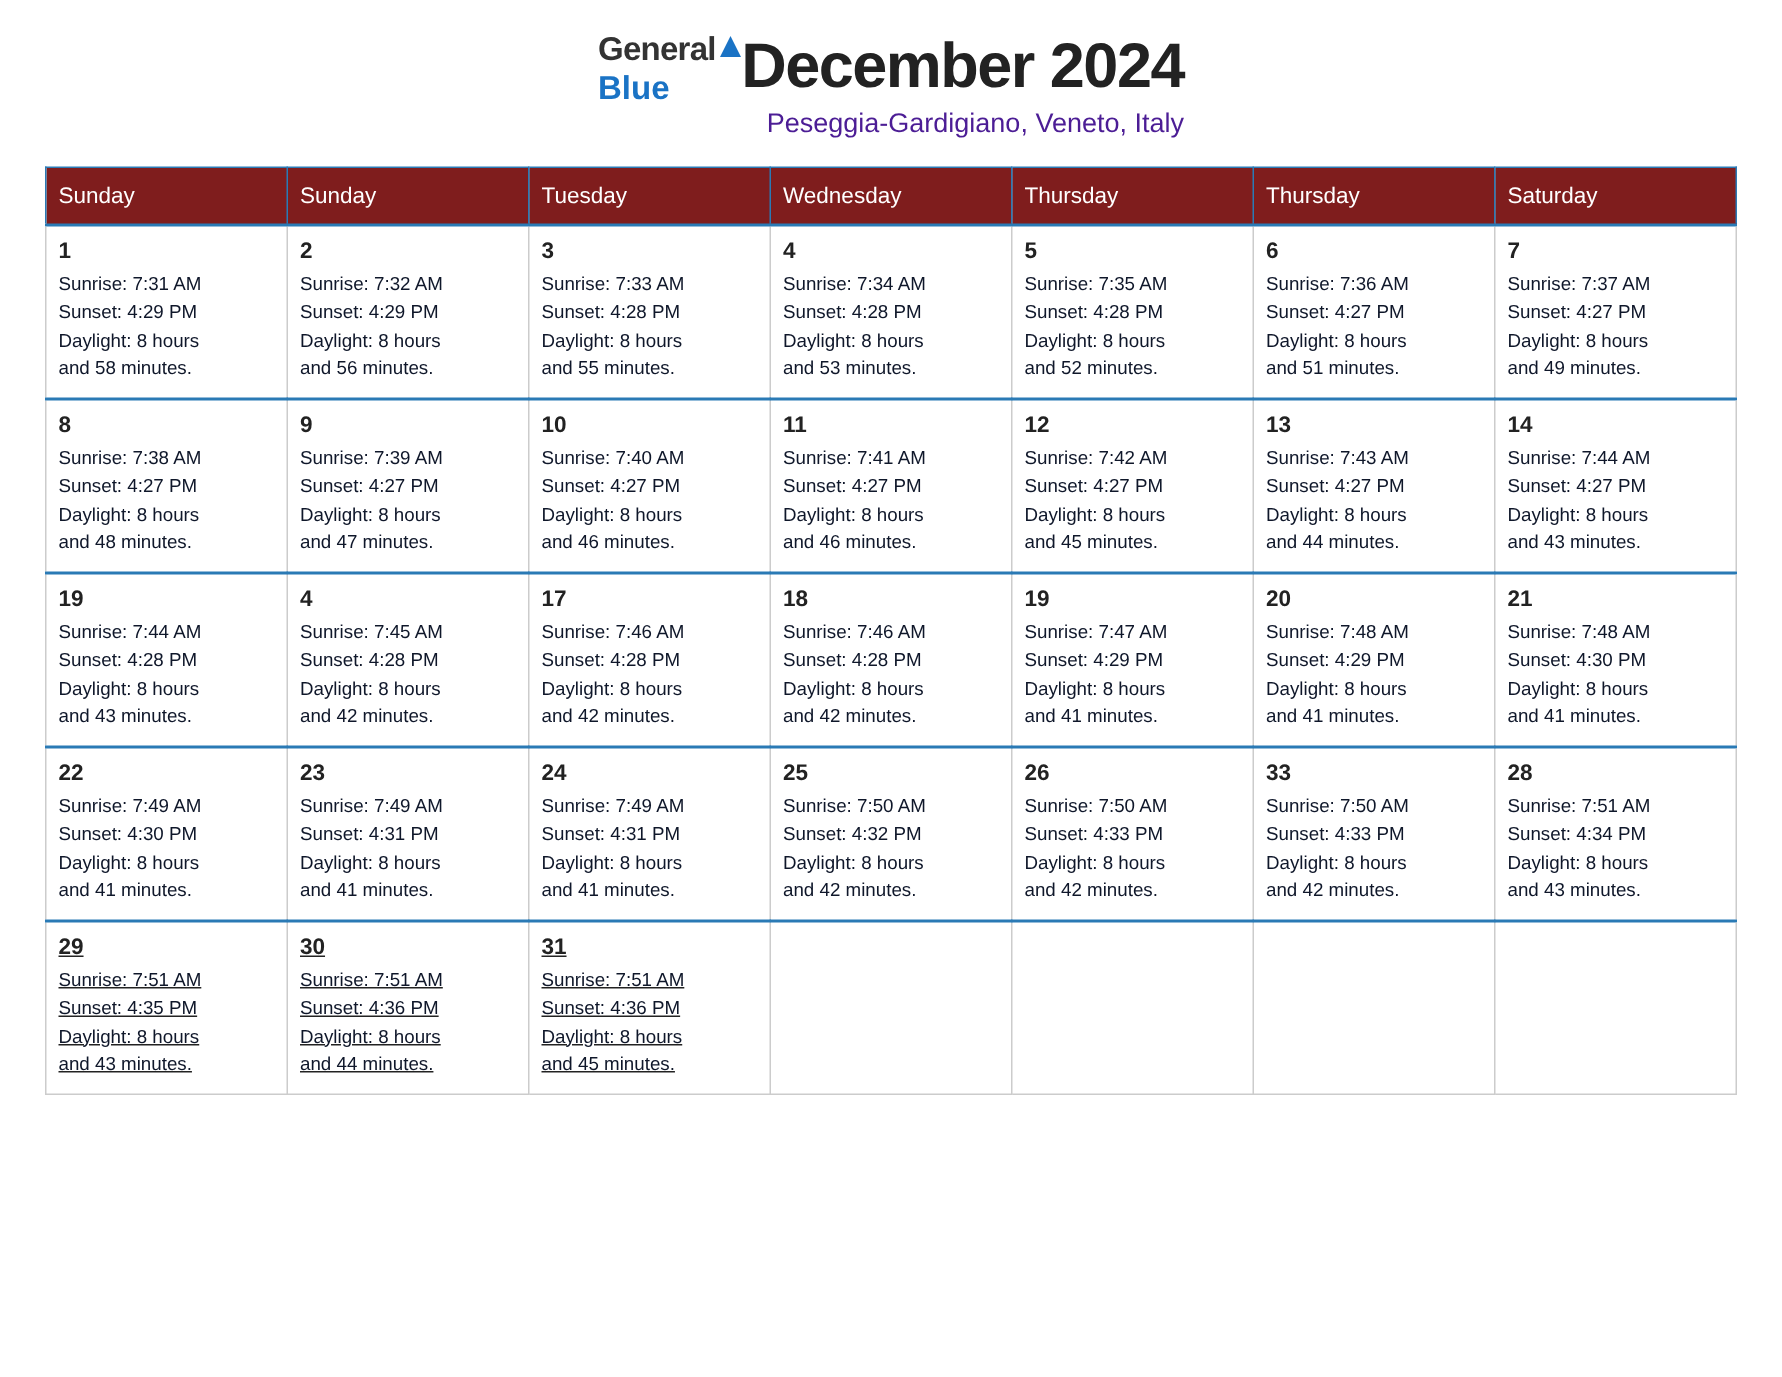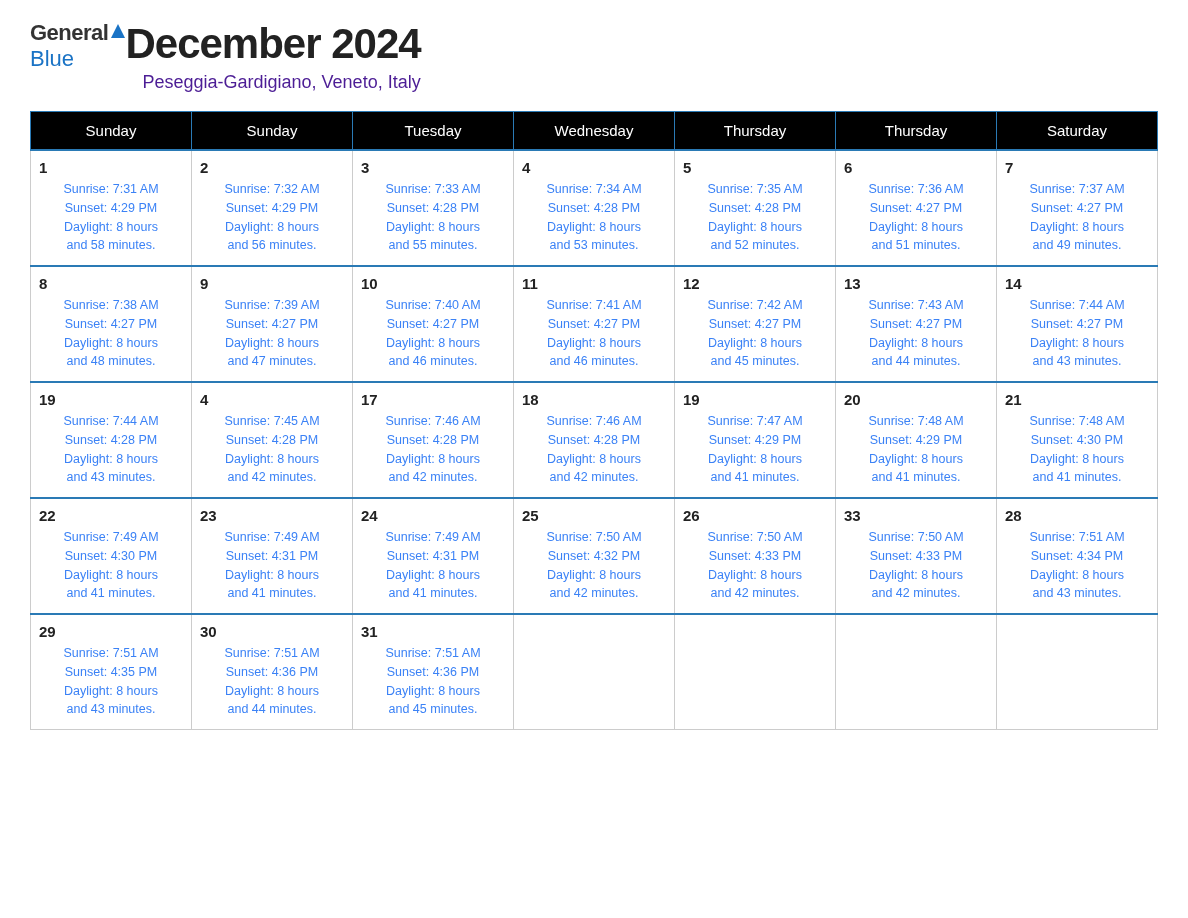--- a/index.html
+++ b/index.html
@@ -4,38 +4,38 @@
   <style>
     * { box-sizing: border-box; margin: 0; padding: 0; }
     body {
       font-family: Arial, sans-serif;
       background: #fff;
       padding: 20px 30px;
       color: #222;
     }
     .header {
       display: flex;
-      justify-content: flex-start;
+      justify-content: center;
       align-items: flex-start;
       margin-bottom: 18px;
     }
     .logo {
       display: flex;
       flex-direction: column;
       align-items: flex-start;
     }
     .logo-general {
       font-size: 22px;
       font-weight: bold;
       color: #333;
       letter-spacing: -0.5px;
     }
     .logo-blue {
       font-size: 22px;
-      font-weight: normal;
+      font-weight: bold;
       color: #1a73c5;
       display: flex;
       align-items: center;
     }
     .title-area {
       text-align: right;
     }
     .month-title {
       font-size: 42px;
       font-weight: bold;
@@ -46,24 +46,24 @@
       font-size: 18px;
       color: #4c1d95;
       margin-top: 4px;
     }
     table {
       width: 100%;
       border-collapse: collapse;
       font-size: 13px;
     }
     thead tr th {
-      background-color: #000000;
+      background-color: #7f1d1d;
       color: #fff;
       padding: 10px 8px;
-      text-align: center;
+      text-align: left;
       font-size: 15px;
       font-weight: normal;
       border: 1px solid #2a7ab5;
     }
     tbody tr td {
       vertical-align: top;
       padding: 8px 8px 10px 8px;
       border-left: 1px solid #ccc;
       border-right: 1px solid #ccc;
       border-bottom: none;
@@ -73,26 +73,26 @@
       border-top: 2px solid #2a7ab5;
     }
     .day-num {
       font-size: 15px;
       font-weight: bold;
       color: #222;
       margin-bottom: 4px;
     }
     .day-info {
       font-size: 12.5px;
-      color: #3b82f6;
+      color: #0f172a;
       line-height: 1.5;
-      text-align: center;
     }
     tbody tr:last-child td {
       border-bottom: 1px solid #ccc;
+      text-decoration: underline;
     }
     .empty-cell {
       background: #fff;
     }
   </style>
 </head>
 <body>
 
 <div class="header">
   <div class="logo">

